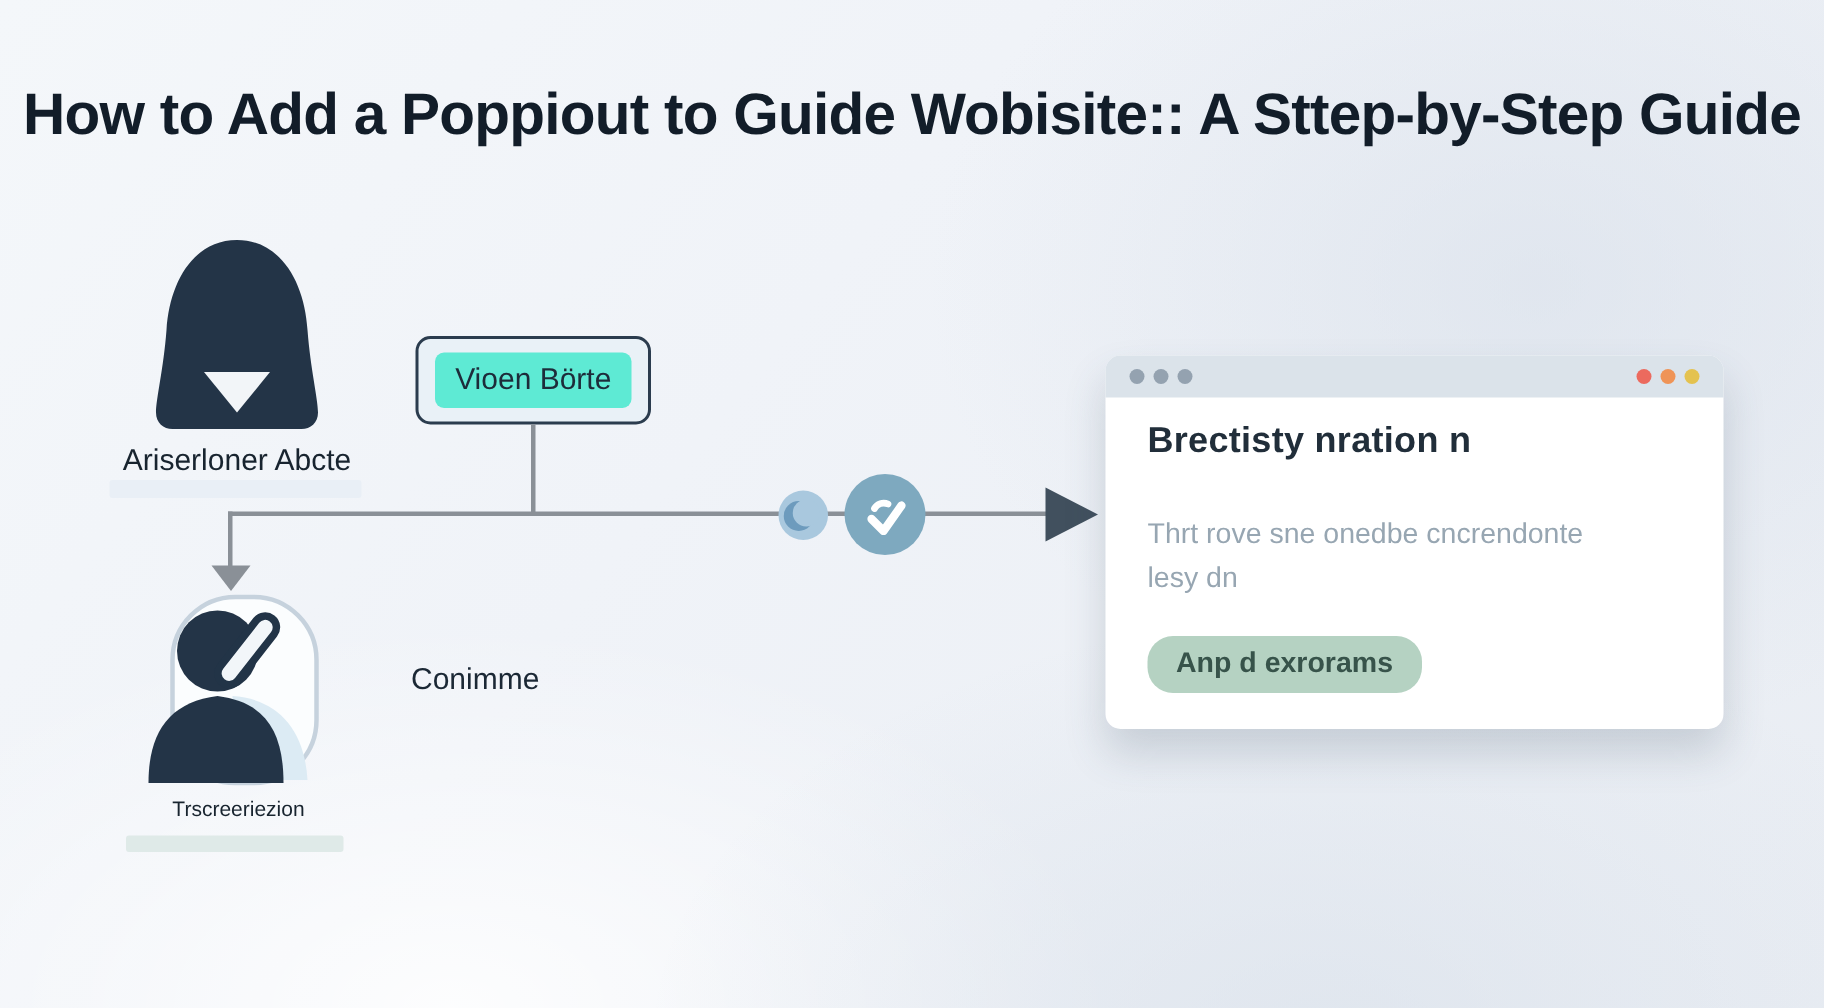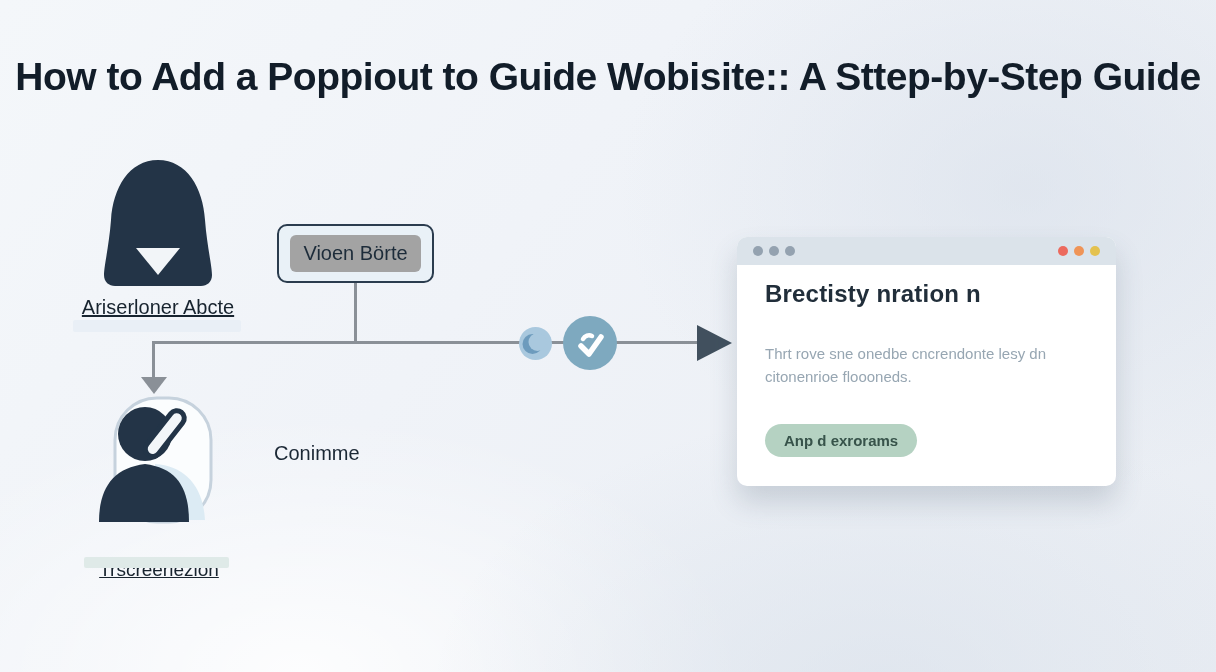--- a/index.html
+++ b/index.html
@@ -23,36 +23,36 @@
   }
 
   .title{
     position:absolute; top:55px; left:0; width:100%; text-align:center;
     font-size:39px; font-weight:bold; color:#121d29; letter-spacing:-0.5px;
   }
 
   
   .bell{position:absolute; left:98px; top:158px; width:120px; height:130px;}
   .label{
-    position:absolute; text-align:center; font-size:20px; font-weight:500; color:#18242f;text-decoration:underline;
+    position:absolute; text-align:center; font-size:20px; font-weight:500; color:#18242f;
   }
   .label.bell-label{left:52px; top:296px; width:212px;}
-  .label.person-label{left:70px; top:559px; width:178px; font-size:19px;}
+  .label.person-label{left:70px; top:531px; width:178px; font-size:14px;}
   .underbar{position:absolute; background:#e9eff6; border-radius:2px;}
   .underbar.bell-bar{left:73px; top:320px; width:168px; height:12px;}
   .underbar.person-bar{left:84px; top:557px; width:145px; height:11px; background:#dfeae8;}
 
   
   .flow-box{
     position:absolute; left:277px; top:224px; width:157px; height:59px;
     border:2.5px solid #2b3c4e; border-radius:10px; background:#e9f1f7;
     box-sizing:border-box; display:flex; align-items:center; justify-content:center;
   }
   .flow-box-inner{
-    background:#a3a3a3; border-radius:6px; padding:7px 13px;
+    background:#5eead4; border-radius:6px; padding:7px 13px;
     font-size:20px; font-weight:500; color:#1d2c3a;
   }
 
   
   .line{position:absolute; background:#8a9097;}
   .line.v-box{left:354px; top:283px; width:3px; height:60px;}
   .line.h-main{left:152px; top:341px; width:548px; height:3px;}
   .line.v-left{left:152px; top:341px; width:3px; height:38px;}
   .arrow-down{
     position:absolute; left:141px; top:377px; width:0; height:0;
@@ -70,21 +70,21 @@
     position:absolute; left:563px; top:316px; width:54px; height:54px;
     border-radius:50%; background:#7ea9bf;
   }
   .mid-label{position:absolute; left:274px; top:442px; font-size:20px; font-weight:500; color:#1b2835;}
 
   
   .person{position:absolute; left:85px; top:394px; width:132px; height:134px;}
 
   
   .window{
-    position:absolute; left:737px; top:237px; width:379px; height:249px;
+    position:absolute; left:737px; top:237px; width:412px; height:249px;
     background:#ffffff; border-radius:10px;
     box-shadow:0 16px 28px rgba(60,80,100,0.20);
     text-decoration:underline;
   }
   .window-bar{
     position:absolute; left:0; top:0; width:100%; height:28px;
     background:#dbe3ea; border-radius:10px 10px 0 0;
   }
   .dots{position:absolute; top:9px; display:flex; gap:6px;}
   .dots.left{left:16px;}
@@ -94,26 +94,26 @@
   .dot.red{background:#ec6a5e;}
   .dot.orange{background:#ef9457;}
   .dot.yellow{background:#e4c24f;}
 
   .win-heading{
     position:absolute; left:28px; top:42px; width:300px;
     font-size:24px; font-weight:bold; color:#212e3a; line-height:1.22; letter-spacing:0.2px;
   }
   .win-body{
     position:absolute; left:28px; top:106px; width:300px;
-    font-size:15px; color:#97a6b2; line-height:1.5;
+    font-size:19px; color:#97a6b2; line-height:1.5;
   }
   .win-button{
     position:absolute; left:28px; top:187px;
     background:#b5d2c2; color:#37534a; border:none; border-radius:17px;
-    padding:8px 19px; font-size:15px; font-weight:600;
+    padding:8px 19px; font-size:19px; font-weight:600;
     font-family:"Liberation Sans", sans-serif; cursor:pointer;
   }
 </style>
 </head>
 <body>
 
 <div class="stage">
   <div class="bg-wave one"></div>
   <div class="bg-wave two"></div>
   <div class="bg-wave three"></div>
@@ -179,17 +179,16 @@
         <div class="dot red"></div>
         <div class="dot orange"></div>
         <div class="dot yellow"></div>
       </div>
     </div>
     <div class="win-heading">
       <div>Brectisty nration n</div>
     </div>
     <div class="win-body">
       <div>Thrt rove sne onedbe cncrendonte lesy dn</div>
-      <div>citonenrioe floooneds.</div>
     </div>
     <button class="win-button">Anp d exrorams</button>
   </div>
 </div>
 
 </body></html>

